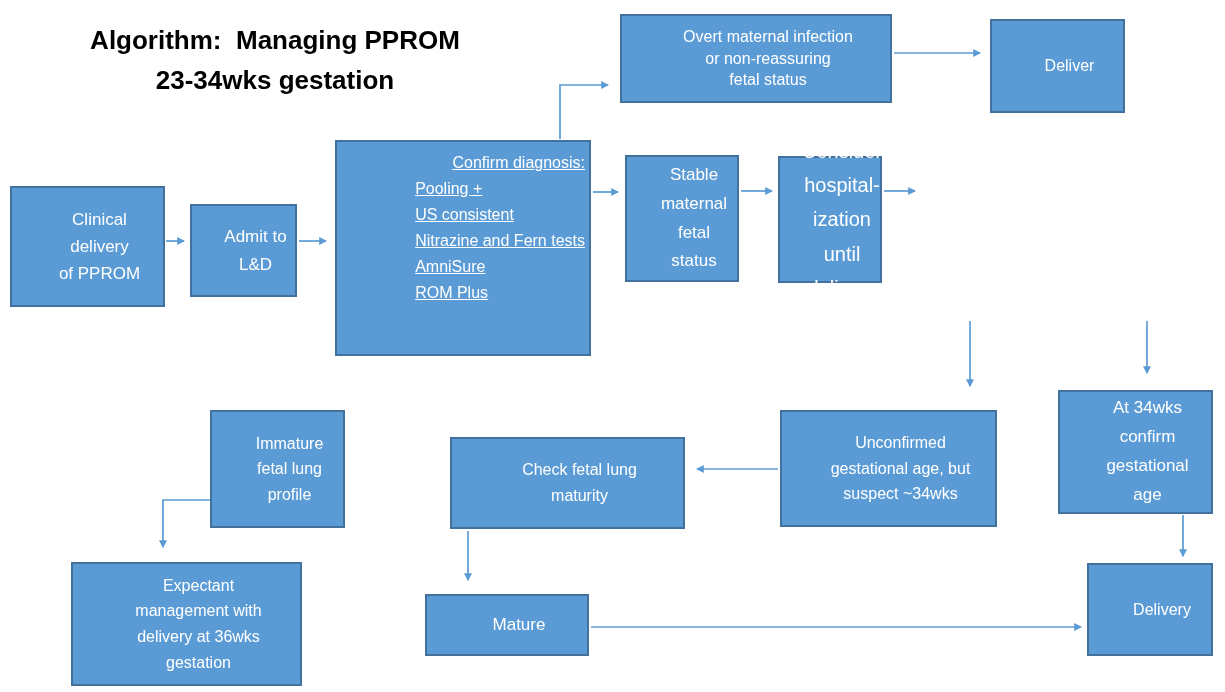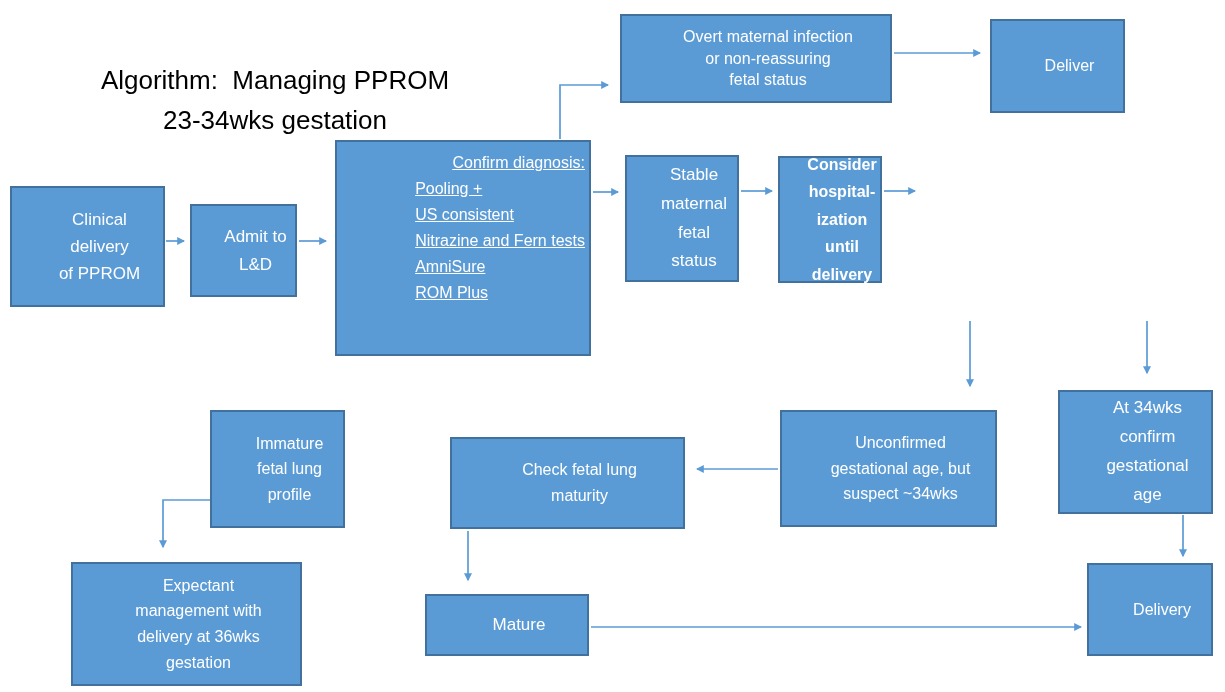--- a/index.html
+++ b/index.html
@@ -2,35 +2,35 @@
 <html style="--box-fill: #5b9bd5; --box-border: #41719c; --box-text: #ffffff; --arrow: #5b9bd5; --title-text: #000000; --background: #ffffff;"><head>
 <meta charset="utf-8">
 <style>
   html,body { margin:0; padding:0; background:#ffffff; }
   .canvas {
     position:relative; width:1225px; height:692px; background:#ffffff;
     font-family:"Liberation Sans", sans-serif; overflow:hidden;
   }
   .title {
     position:absolute; left:35px; top:20px; width:480px;
-    text-align:center; color:#000; font-weight:400; font-size:26px; line-height:1.55;margin-top:40px;
+    text-align:center; color:#000; font-weight:700; font-size:26px; line-height:1.55;
   }
   .title div { white-space:pre; }
   .box {
     position:absolute; box-sizing:border-box;
     background:var(--box-fill,#5b9bd5); border:2px solid var(--box-border,#41719c);
     color:var(--box-text,#ffffff);
     display:flex; flex-direction:column; justify-content:center; align-items:center;
     text-align:center; font-size:16px; line-height:1.35;padding-left:24px;
   }
   .box div { white-space:pre; }
   .lh16 { line-height:1.6; }
   .lh17 { line-height:1.7; }
   .fs17 { font-size:17px; }
-  .fs14 { font-size:16px; line-height:1.72;font-weight:bold; }
+  .fs14 { font-size:20px; line-height:1.72; }
   .box-left { align-items:flex-end; justify-content:flex-start; text-align:left;text-decoration:underline; }
   .confirm { padding:8px 4px 4px 10px; line-height:1.62; }
   .confirm .heading { text-decoration:underline; }
   .confirm .items { display:flex; flex-direction:column; padding-left:8px; }
   .monitor { padding:16px 4px 4px 10px; line-height:1.62; }
   svg.arrows { position:absolute; left:0; top:0; pointer-events:none; }
   svg.arrows path.a { fill:none; stroke:var(--arrow,#5b9bd5); stroke-width:1.7; }
   .ahead { fill:var(--arrow,#5b9bd5); }
 </style>
 </head>

